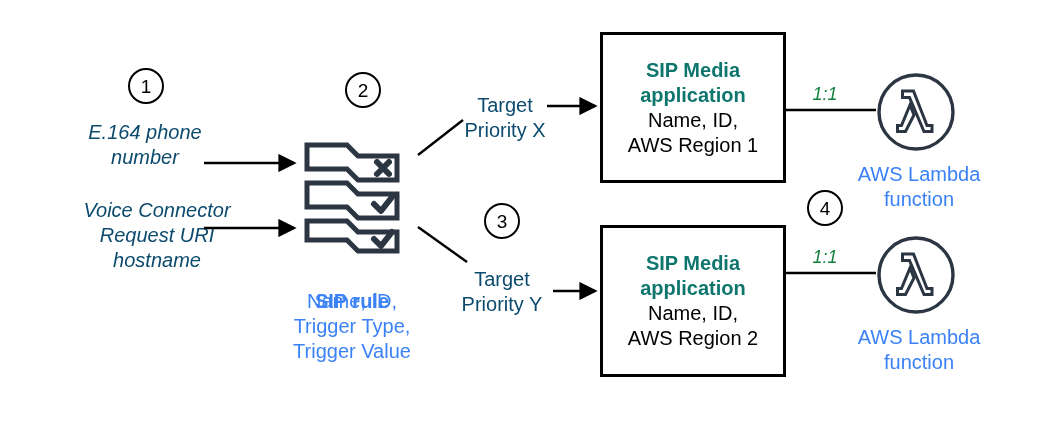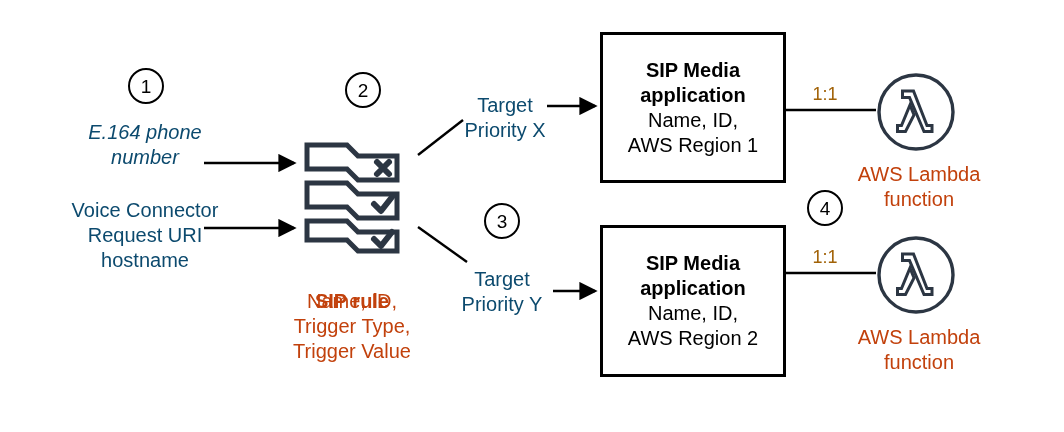--- a/index.html
+++ b/index.html
@@ -35,21 +35,21 @@
   
   .label-black {
     color: #0c4a6e;
     font-size: 20px;
     line-height: 25px;
     text-align: center;
     white-space: pre-line;
   }
   
   .label-navy {
-    color: #c2410c;
+    color: #3b82f6;
     font-size: 20px;
     line-height: 25px;
     text-align: center;
     white-space: pre-line;
   }
   .label-navy b { font-weight: bold; }
 
   
   .node-box {
     border: 3px solid #000000;
@@ -57,37 +57,38 @@
     box-sizing: border-box;
     display: flex;
     flex-direction: column;
     align-items: center;
     justify-content: center;
   }
   .node-box .node-title {
     font-weight: bold;
     font-size: 20px;
     line-height: 25px;
+    color: #0f766e;
+    text-align: center;
+    white-space: pre-line;
+  }
+  .node-box .node-sub {
+    font-size: 20px;
+    line-height: 25px;
     color: #000000;
     text-align: center;
     white-space: pre-line;
   }
-  .node-box .node-sub {
-    font-size: 20px;
-    line-height: 25px;
-    color: #000000;
-    text-align: center;
-    white-space: pre-line;
-  }
 
   .ratio-label {
-    color: #a16207;
+    color: #15803d;
     font-size: 18px;
     line-height: 20px;
     text-align: center;
+    font-style: italic;
   }
 
   svg { display: block; overflow: visible; }
 </style>
 </head>
 <body>
 
 <div id="canvas">
 
   <div class="abs step-circle" style="left:128px; top:68px;">
@@ -102,21 +103,21 @@
     <span>3</span>
   </div>
 
   <div class="abs step-circle" style="left:807px; top:190px;">
     <span>4</span>
   </div>
 
   <div class="abs label-black" style="left:40px; top:120px; width:210px;font-style:italic;">E.164 phone
 number</div>
 
-  <div class="abs label-black" style="left:35px; top:198px; width:220px;">Voice Connector
+  <div class="abs label-black" style="left:47px; top:198px; width:220px;font-style:italic;">Voice Connector
 Request URI
 hostname</div>
 
   <svg class="abs" style="left:200px; top:150px;" width="110" height="90">
     <defs>
       <marker id="ah-blk-1" markerWidth="7" markerHeight="7" refX="6" refY="3.5" orient="auto">
         <path d="M0,0 L7,3.5 L0,7 z" fill="#000000"></path>
       </marker>
     </defs>
     <line x1="4" y1="13" x2="94" y2="13" stroke="#000000" stroke-width="2.6" marker-end="url(#ah-blk-1)"></line>

